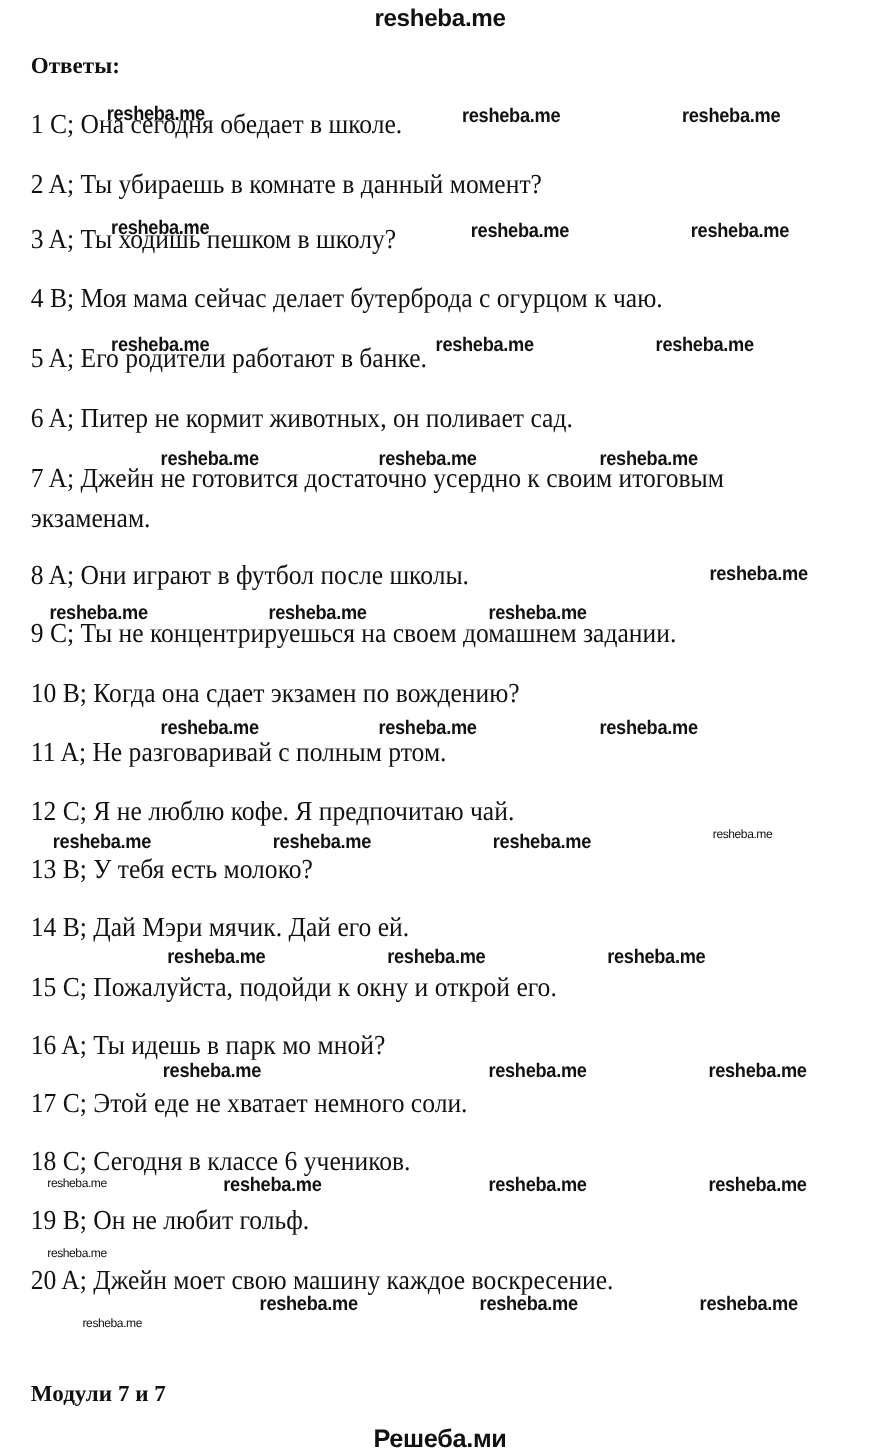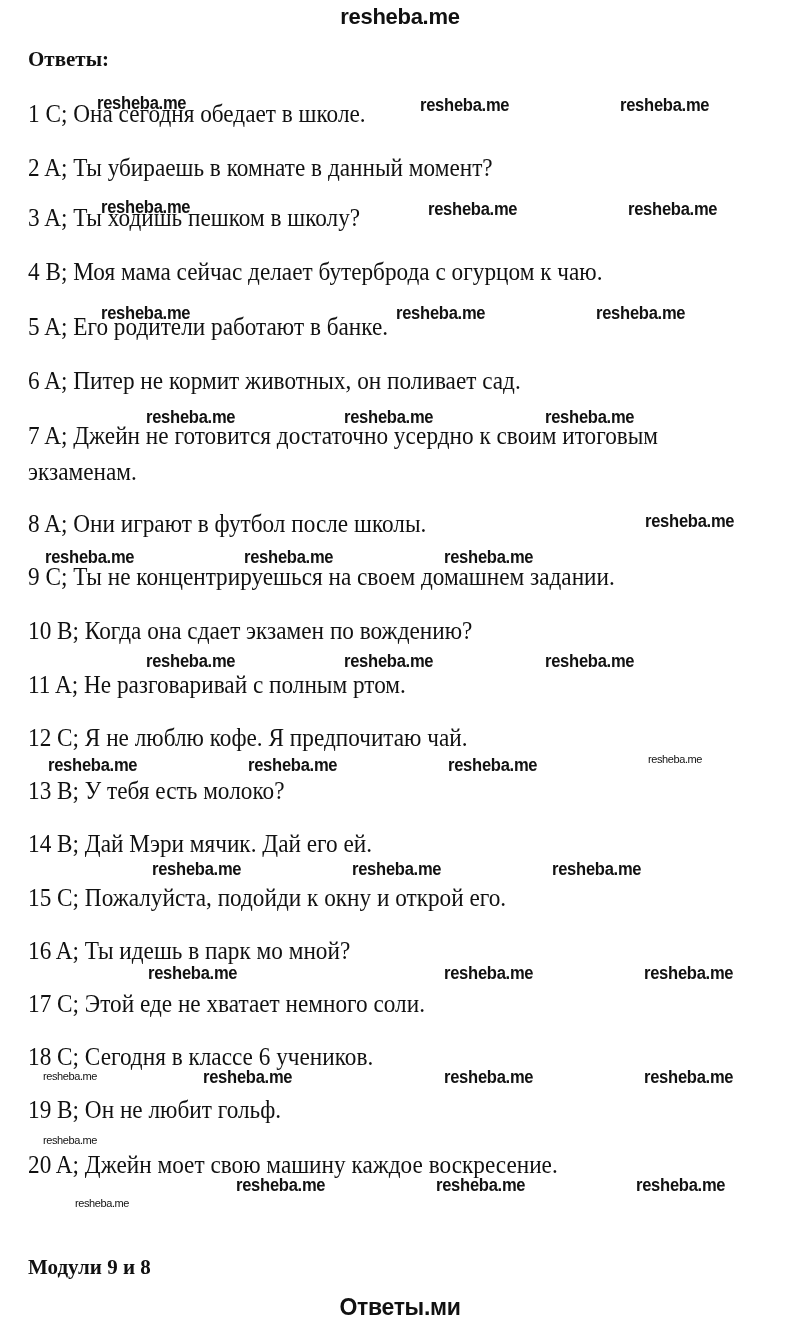--- a/index.html
+++ b/index.html
@@ -77,15 +77,15 @@
     <div class="abs wm" style="left: 644px; top: 1067px;">resheba.me</div>
     <div class="abs wm" style="left: 236px; top: 1175px;">resheba.me</div>
     <div class="abs wm" style="left: 436px; top: 1175px;">resheba.me</div>
     <div class="abs wm" style="left: 636px; top: 1175px;">resheba.me</div>
     <div class="abs wm-small" style="left: 648px; top: 753px;">resheba.me</div>
     <div class="abs wm-small" style="left: 43px; top: 1070px;">resheba.me</div>
     <div class="abs wm-small" style="left: 43px; top: 1134px;">resheba.me</div>
     <div class="abs wm-small" style="left: 75px; top: 1197px;">resheba.me</div>
   </div>
 
-<div class="abs section-title" style="top:1255px">Модули 9 и 8</div>
+<div class="abs section-title" style="top:1255px">Модули 7 и 7</div>
 
-<div class="abs footer-site">Ответы.ми</div>
+<div class="abs footer-site">Решеба.ми</div>
 
 </body></html>

